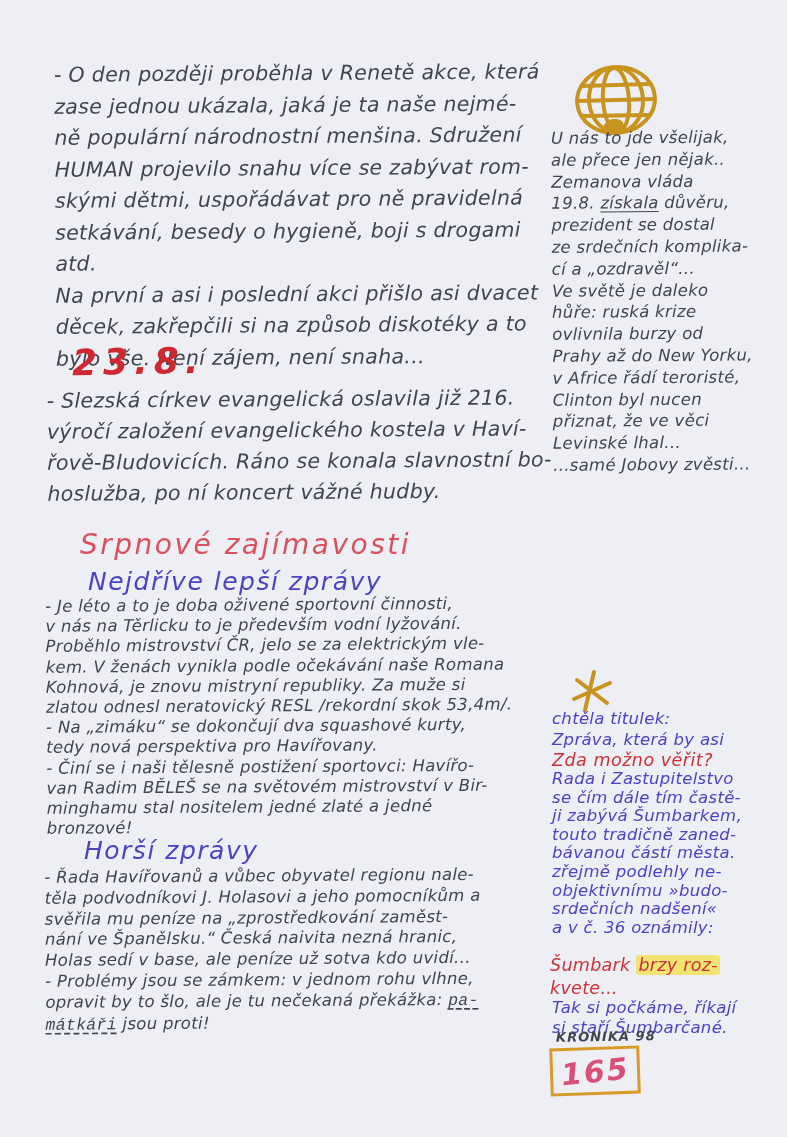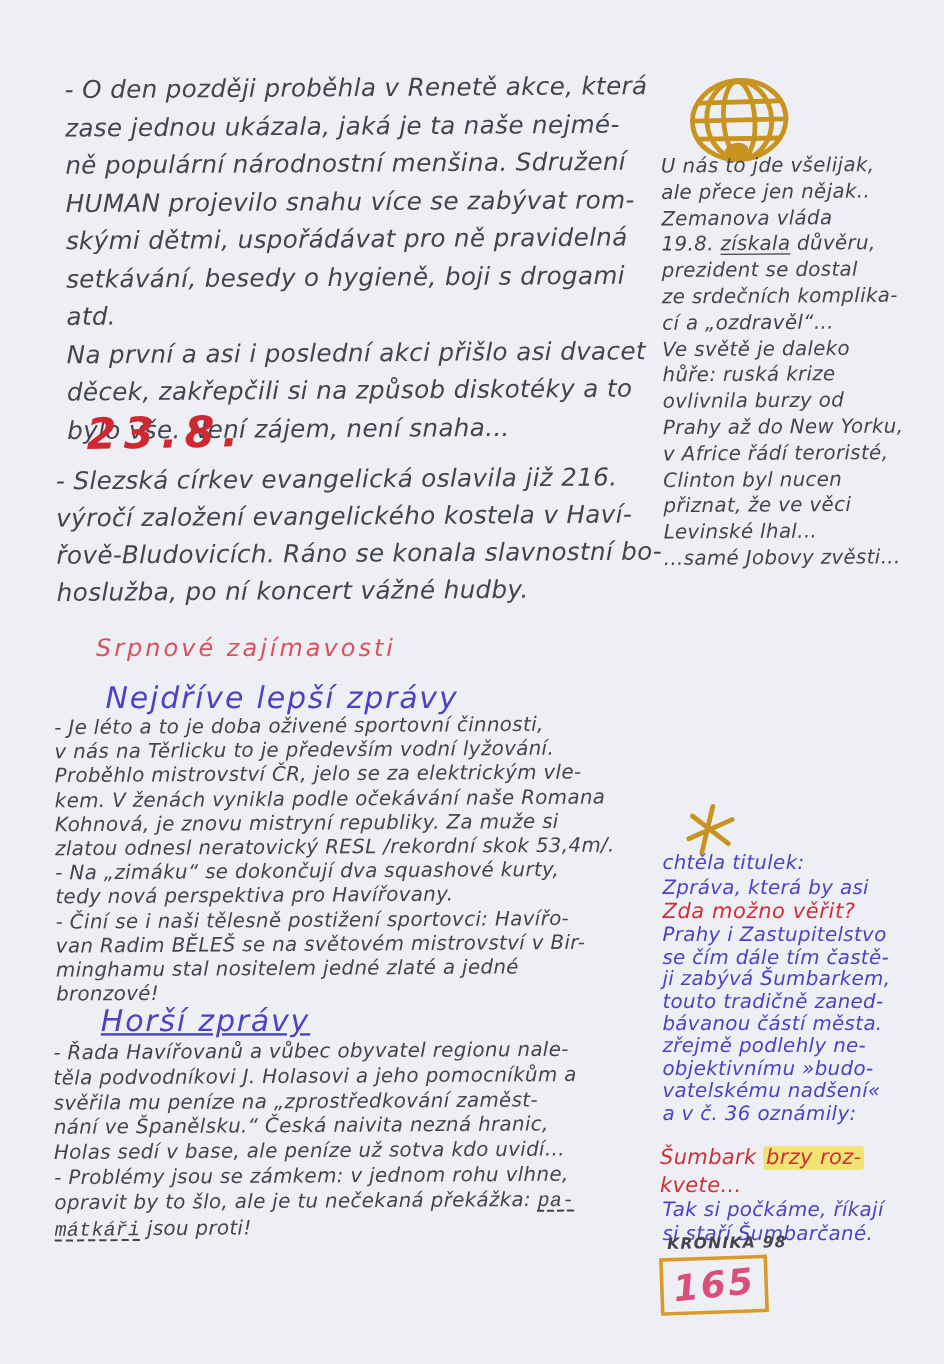--- a/index.html
+++ b/index.html
@@ -14,21 +14,21 @@
     overflow:hidden;
     font-family:"DejaVu Sans",sans-serif;font-style:italic;color:var(--ink);
   }
   .abs{position:absolute;}
   .hand{letter-spacing:.3px;}
   .para-lg{font-size:20.5px;line-height:31.5px;}
   .para-sm{font-size:16.5px;line-height:20.6px;}
   .rcol{font-size:16.5px;line-height:21.8px;}
   .blue{color:var(--blue);}
   .date-heading{font-size:36px;font-weight:bold;color:var(--red-date);letter-spacing:6px;transform:rotate(-1deg);}
-  .section-heading{font-size:20px;color:var(--red-heading);letter-spacing:2.5px;}
+  .section-heading{font-size:28px;color:var(--red-heading);letter-spacing:2.5px;}
   .sub-heading{font-size:25px;color:var(--blue);letter-spacing:1.5px;}
   .u-solid{text-decoration:underline;text-underline-offset:3px;}
   .u-dash{text-decoration:underline dashed;text-underline-offset:4px;font-family:Liberation Mono, monospace;}
   .mark{background:var(--highlight);padding:0 2px;border-radius:3px;font-style:italic;}
   .announce{font-size:17.5px;line-height:23px;color:var(--red-text);}
   .question{font-size:17.5px;color:var(--red-text);letter-spacing:.5px;}
   .chronicle{font-size:13px;font-weight:bold;letter-spacing:1px;color:var(--ink);transform:rotate(-1deg);}
   .page-box{
     width:90px;height:48px;border:3.5px solid var(--box-border);
     transform:rotate(-2deg);display:flex;align-items:center;justify-content:center;
@@ -75,21 +75,21 @@
       <div>Kohnová, je znovu mistryní republiky. Za muže si</div>
       <div>zlatou odnesl neratovický RESL /rekordní skok 53,4m/.</div>
       <div>- Na „zimáku“ se dokončují dva squashové kurty,</div>
       <div>tedy nová perspektiva pro Havířovany.</div>
       <div>- Činí se i naši tělesně postižení sportovci: Havířo-</div>
       <div>van Radim BĚLEŠ se na světovém mistrovství v Bir-</div>
       <div>minghamu stal nositelem jedné zlaté a jedné</div>
       <div>bronzové!</div>
     </div>
 
-  <div class="abs hand sub-heading" style="left:84px;top:836px;text-decoration:underline;">Horší zprávy</div>
+  <div class="abs hand sub-heading" style="left:84px;top:836px;">Horší zprávy</div>
 
   <div class="abs hand para-sm tilt-sm" style="left:45px;top:866px;width:515px;line-height:20.8px;">
     <div>
         <div>- Řada Havířovanů a vůbec obyvatel regionu nale-</div>
         <div>těla podvodníkovi J. Holasovi a jeho pomocníkům a</div>
         <div>svěřila mu peníze na „zprostředkování zaměst-</div>
         <div>nání ve Španělsku.“ Česká naivita nezná hranic,</div>
         <div>Holas sedí v base, ale peníze už sotva kdo uvidí...</div>
         <div>- Problémy jsou se zámkem: v jednom rohu vlhne,</div>
       </div>
@@ -147,28 +147,28 @@
   </svg>
 
   <div class="abs hand rcol blue" style="left:552px;top:708px;width:232px;line-height:21px;">
       <div>chtěla titulek:</div>
       <div>Zpráva, která by asi</div>
     </div>
 
   <div class="abs hand question" style="left:552px;top:750px;">Zda možno věřit?</div>
 
   <div class="abs hand rcol blue" style="left:552px;top:770px;width:232px;line-height:18.6px;">
-      <div>Prahy i Zastupitelstvo</div>
+      <div>Rada i Zastupitelstvo</div>
       <div>se čím dále tím častě-</div>
       <div>ji zabývá Šumbarkem,</div>
       <div>touto tradičně zaned-</div>
       <div>bávanou částí města.</div>
       <div>zřejmě podlehly ne-</div>
       <div>objektivnímu »budo-</div>
-      <div>vatelskému nadšení«</div>
+      <div>srdečních nadšení«</div>
       <div>a v č. 36 oznámily:</div>
     </div>
 
   <div class="abs hand announce" style="left:550px;top:954px;width:232px;">
     <div>
       <span>Šumbark </span><span class="mark">brzy roz-</span>
     </div>
     <div>kvete...</div>
   </div>
 

